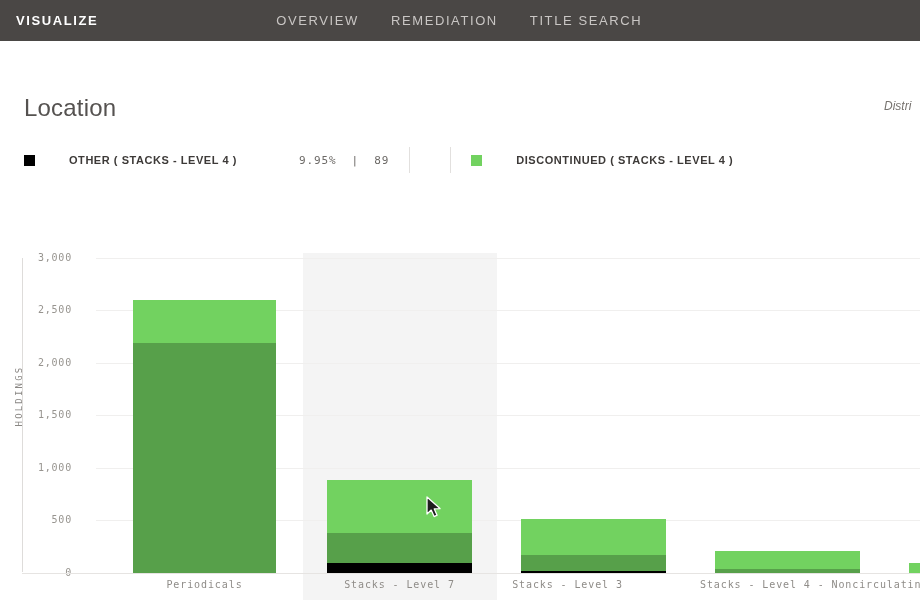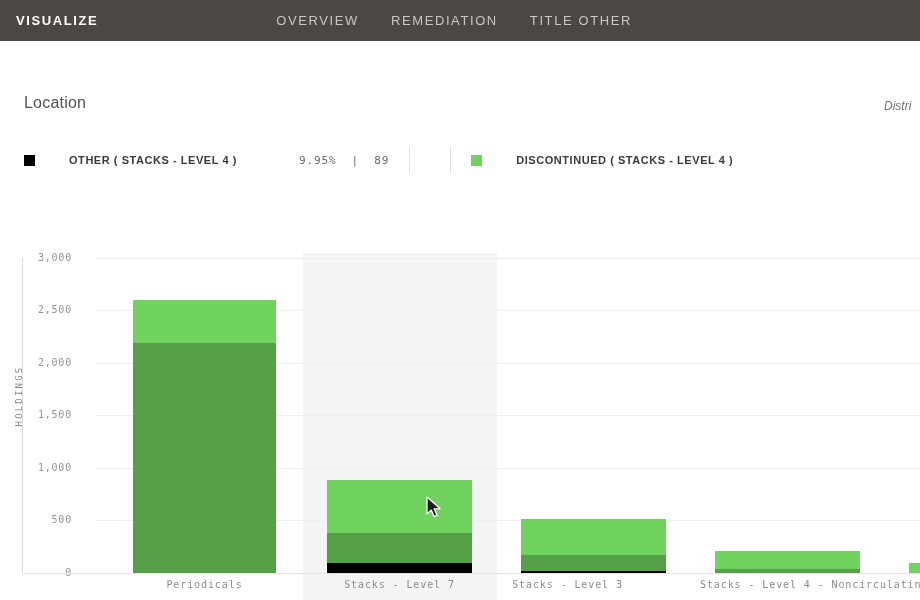--- a/index.html
+++ b/index.html
@@ -32,21 +32,21 @@
 
   
   #panel {
     position: absolute; left: 0; top: 41px;
     width: 920px; height: 559px;
     background: #ffffff;
   }
 
   #page-title {
     position: absolute; left: 24px; top: 53px;
-    font-size: 16px; color: #555250; font-weight: 400;
+    font-size: 24px; color: #555250; font-weight: 400;
     letter-spacing: .2px;
   }
   #distribution-label {
     position: absolute; left: 884px; top: 58px;
     font-size: 12px; color: #77736f; font-style: italic;
     white-space: nowrap;
   }
 
   
   #legend {
@@ -117,21 +117,21 @@
 
   #cursor { position: absolute; left: 426px; top: 455px; pointer-events: none; }
 </style>
 </head>
 <body>
 
 <div id="topnav">
   <div class="nav-item active">VISUALIZE</div>
   <div class="nav-item first">OVERVIEW</div>
   <div class="nav-item">REMEDIATION</div>
-  <div class="nav-item">TITLE OTHER</div>
+  <div class="nav-item">TITLE SEARCH</div>
 </div>
 
 <div id="panel">
 
   <div id="page-title">Location</div>
   <div id="distribution-label">Distri</div>
 
   <div id="legend">
 
     <div class="legend-entry">

